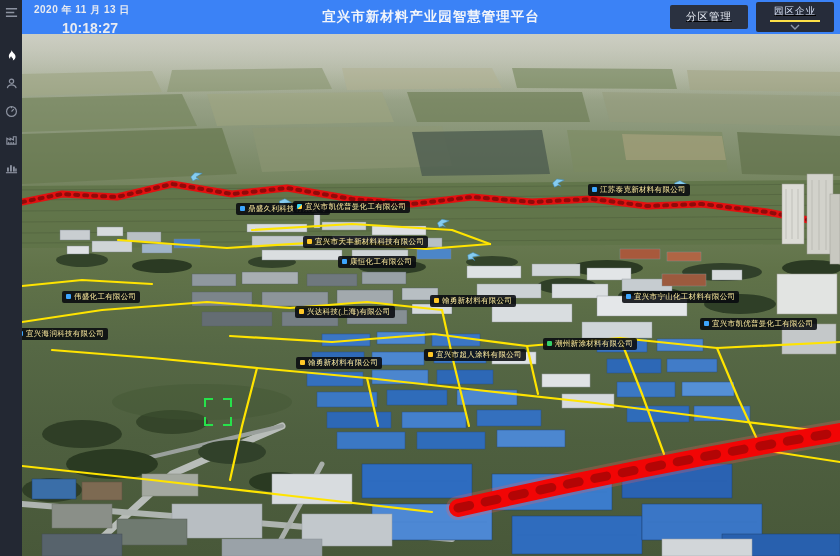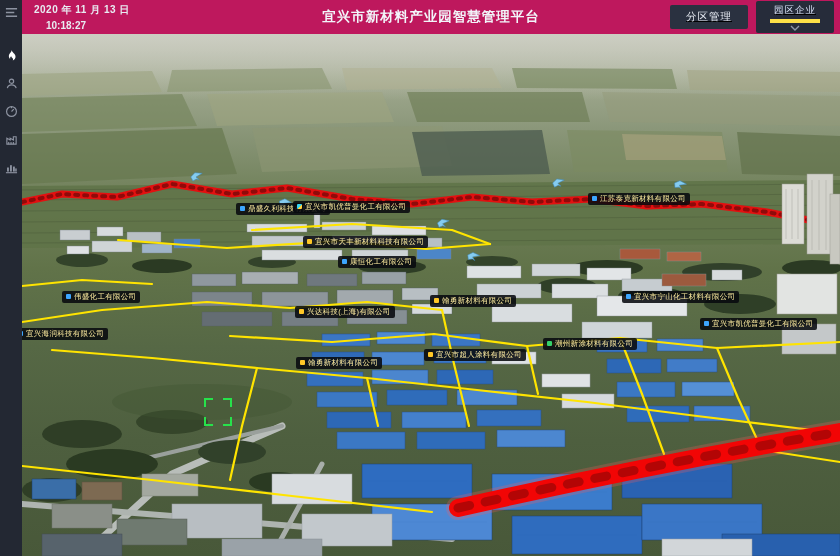--- a/index.html
+++ b/index.html
@@ -8,32 +8,32 @@
 
   
   .sidebar{position:absolute;left:0;top:0;width:22px;height:556px;background:#232833;z-index:6;
            display:flex;flex-direction:column;align-items:center;padding-top:5px;box-sizing:border-box;gap:13px;}
   .sb-icon{width:15px;height:15px;color:#8d93a1;display:flex;align-items:center;justify-content:center;cursor:pointer;}
   .sb-icon svg{width:13px;height:13px;display:block;}
   .sb-icon.active{color:#ffffff;}
   .sb-spacer{height:2px;}
 
   
-  .header{position:absolute;left:22px;top:0;width:818px;height:34px;background:#be185d;z-index:5;
+  .header{position:absolute;left:22px;top:0;width:818px;height:34px;background:#3b82f6;z-index:5;
           display:flex;align-items:center;box-sizing:border-box;}
   .datetime{position:absolute;left:12px;top:3px;color:#e8ebf2;line-height:1.35;}
   .date{font-size:10px;font-weight:bold;letter-spacing:.5px;}
-  .time{font-size:10px;margin-left:12px;margin-top:2px;font-weight:bold;}
+  .time{font-size:14px;margin-left:28px;margin-top:2px;font-weight:bold;}
   .title{position:absolute;left:0;right:0;text-align:center;color:#f2f5fa;font-size:13.5px;font-weight:bold;letter-spacing:1px;margin:0;}
   .actions{position:absolute;right:6px;top:0;height:34px;display:flex;align-items:center;gap:8px;text-decoration:underline;}
   .hbtn{background:#2a3140;border:none;color:#e6eaf2;font-size:10.5px;padding:5px 16px;border-radius:2px;
         cursor:pointer;font-family:inherit;letter-spacing:1px;}
   .dropdown{background:#262c3a;min-width:62px;padding:3px 8px 1px;border-radius:2px;cursor:pointer;
             display:flex;flex-direction:column;align-items:center;}
-  .dropdown .dlabel{font-size:9.5px;color:#d7e0f4;border-bottom:4px solid #fde047;padding:0 4px 2px;letter-spacing:1px;text-align:right;}
+  .dropdown .dlabel{font-size:9.5px;color:#d7e0f4;border-bottom:2px solid #fde047;padding:0 4px 2px;letter-spacing:1px;text-align:right;}
   .dropdown .chev{color:#8e97a8;height:9px;display:flex;align-items:center;}
   .dropdown .chev svg{width:10px;height:6px;}
 
   
   .map{position:absolute;left:22px;top:34px;width:818px;height:522px;overflow:hidden;z-index:1;}
   .scene{position:absolute;left:0;top:0;width:818px;height:522px;}
 
   
   .map-label{position:absolute;z-index:4;display:inline-flex;align-items:center;gap:3px;
              background:rgba(8,10,15,.88);color:#ffeda0;font-size:7.5px;line-height:1;
@@ -374,21 +374,21 @@
       <span>宜兴市凯优普曼化工有限公司</span>
     </div>
     <div class="map-label" style="left:281px;top:202px">
       <span class="dot yellow"></span>
       <span>宜兴市天丰新材料科技有限公司</span>
     </div>
     <div class="map-label" style="left:316px;top:222px">
       <span class="dot blue"></span>
       <span>康恒化工有限公司</span>
     </div>
-    <div class="map-label" style="left:566px;top:159px">
+    <div class="map-label" style="left:566px;top:150px">
       <span class="dot blue"></span>
       <span>江苏泰克新材料有限公司</span>
     </div>
     <div class="map-label" style="left:40px;top:257px">
       <span class="dot blue"></span>
       <span>伟盛化工有限公司</span>
     </div>
     <div class="map-label" style="left:273px;top:272px">
       <span class="dot yellow"></span>
       <span>兴达科技(上海)有限公司</span>

